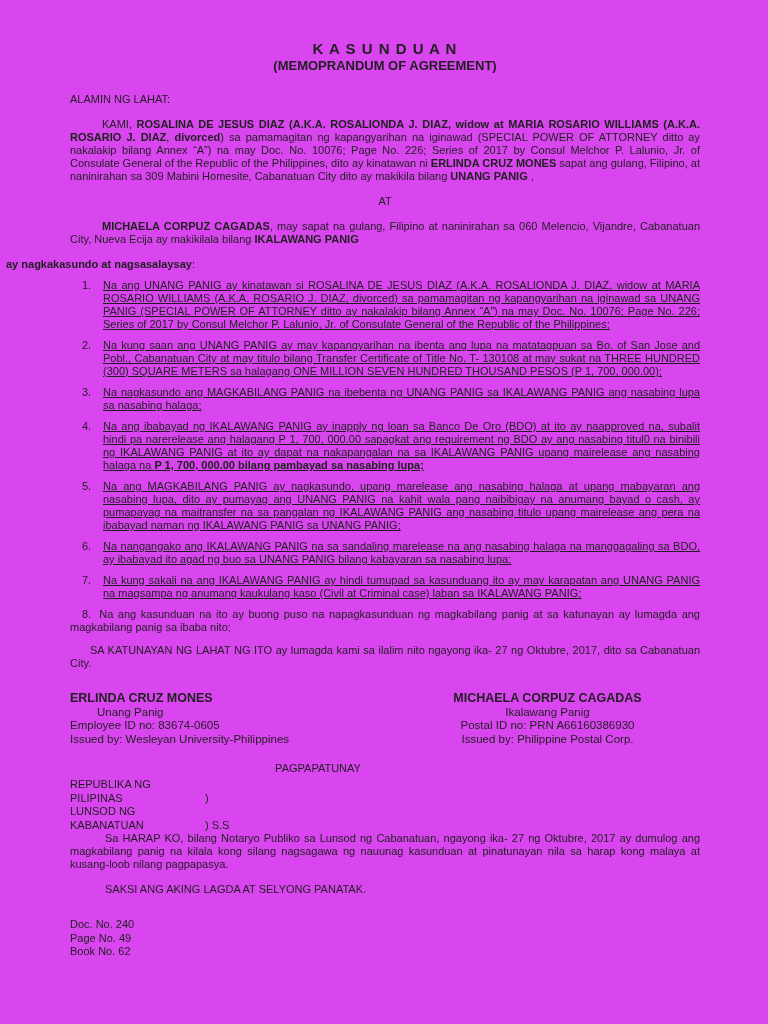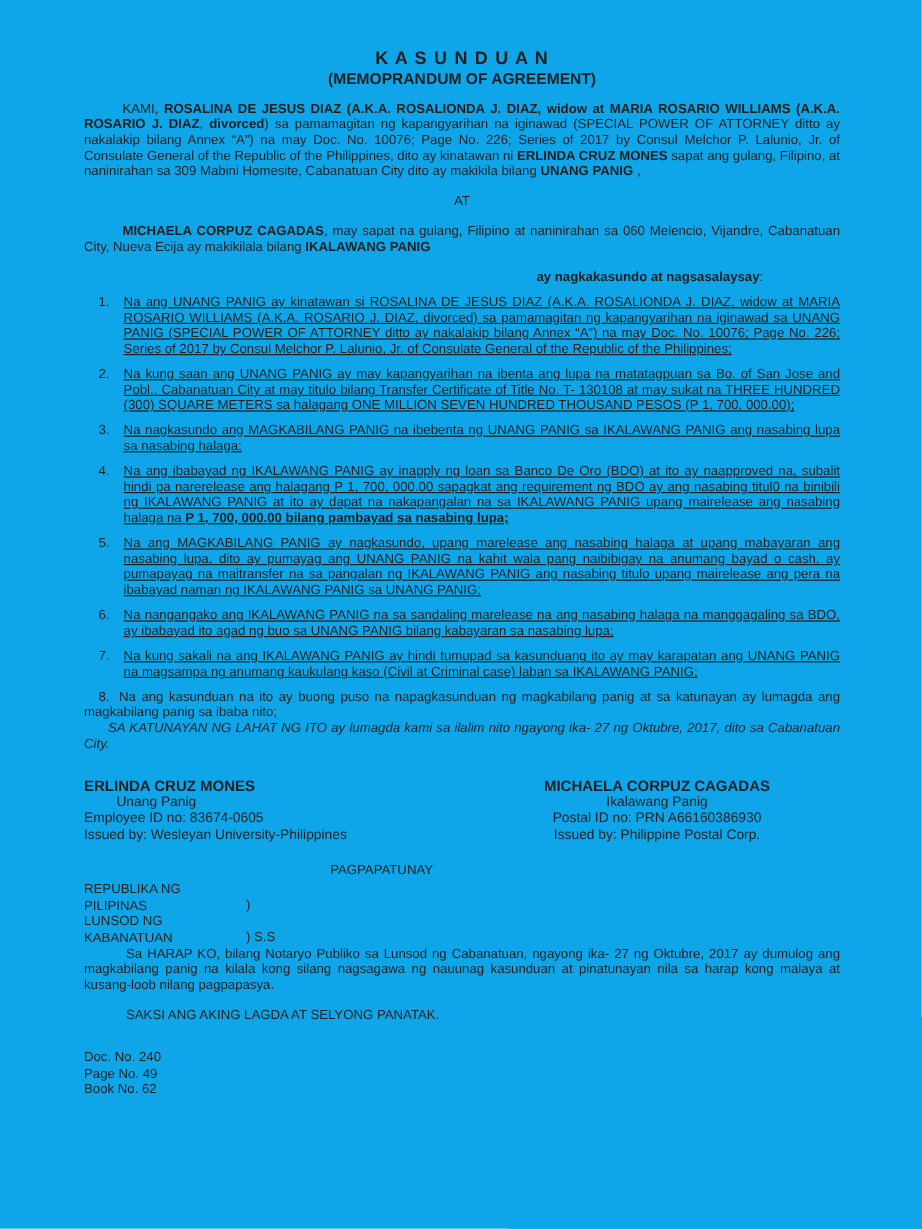--- a/index.html
+++ b/index.html
@@ -2,45 +2,45 @@
 <html><head>
 <meta charset="utf-8">
 <style>
   * { margin:0; padding:0; box-sizing:border-box; }
   html, body { background:#ffffff; }
   body {
     width:768px; height:1024px; overflow:hidden;
     font-family:"Liberation Sans", "DejaVu Sans", sans-serif;
     font-size:11px; line-height:13px; color:#1f1f1f;
   }
-  .doc { width:768px; height:1024px; padding:40px 68px 0 70px; background:#0ea5e9; }
+  .doc { width:768px; height:1024px; padding:40px 68px 0 70px; background:#d946ef; }
 
   .title-block { text-align:center; }
   .doc-title { font-size:15px; font-weight:bold; letter-spacing:1px; line-height:18px; }
   .doc-subtitle { font-size:13px; font-weight:bold; line-height:15px; }
 
   .salutation { margin-top:20px; }
 
   .para { text-align:justify; margin-top:12px; }
   .para.indent { text-indent:32px; }
   .para b { font-weight:bold; }
 
   .at-line { text-align:center; margin-top:12px; }
 
-  .agree-heading { text-align:right; font-weight:bold; margin-top:12px; position:relative; left:-64px; }
+  .agree-heading { text-align:left; font-weight:bold; margin-top:12px; position:relative; left:-64px; }
   .agree-heading span { font-weight:normal; }
 
   .items { margin-top:2px; }
   .item { display:flex; margin-top:8px; margin-left:12px; }
   .item .num { flex:0 0 21px; }
   .item .itext { flex:1; text-align:justify;text-decoration:underline; }
   .item8 { margin-top:8px; text-align:justify; text-indent:12px; }
   .item8 .num8 { padding-right:8px; }
 
-  .closing { margin-top:0; text-align:justify; text-indent:20px;font-style:italic; }
+  .closing { margin-top:10px; text-align:justify; text-indent:20px; }
 
   .sig-row { margin-top:22px; display:flex; justify-content:space-between; }
   .sig-col { line-height:13.5px; font-size:11.5px; }
   .sig-left { width:300px; text-align:left; }
   .sig-right { width:305px; text-align:center; }
   .sig-name { font-weight:bold; font-size:12.5px; }
   .sig-left .sig-role { padding-left:27px; }
 
   .notary-heading { text-align:center; margin-top:16px; position:relative; left:-67px; }
 
@@ -55,20 +55,21 @@
 </head>
 <body>
 
 <div class="doc">
 
   <div class="title-block">
     <div class="doc-title">K A S U N D U A N</div>
     <div class="doc-subtitle">(MEMOPRANDUM OF AGREEMENT)</div>
   </div>
 
+  <div class="salutation">ALAMIN NG LAHAT:</div>
 
   <p class="para indent"><span>KAMI, </span><b>ROSALINA DE JESUS DIAZ (A.K.A. ROSALIONDA J. DIAZ, widow at MARIA ROSARIO WILLIAMS (A.K.A. ROSARIO J. DIAZ</b><span>, </span><b>divorced</b><span>) sa pamamagitan ng kapangyarihan na iginawad (SPECIAL POWER OF ATTORNEY ditto ay nakalakip bilang Annex “A”) na may Doc. No. 10076; Page No. 226; Series of 2017 by Consul Melchor P. Lalunio, Jr. of Consulate General of the Republic of the Philippines, dito ay kinatawan ni </span><b>ERLINDA CRUZ MONES</b><span> sapat ang gulang, Filipino, at naninirahan sa 309 Mabini Homesite, Cabanatuan City dito ay makikila bilang </span><b>UNANG PANIG</b><span> ,</span></p>
 
   <div class="at-line">AT</div>
 
   <p class="para indent"><b>MICHAELA CORPUZ CAGADAS</b><span>, may sapat na gulang, Filipino at naninirahan sa 060 Melencio, Vijandre, Cabanatuan City, Nueva Ecija ay makikilala bilang </span><b>IKALAWANG PANIG</b></p>
 
   <div class="agree-heading"><b>ay nagkakasundo at nagsasalaysay</b><span>:</span></div>
 
   <div class="items">

